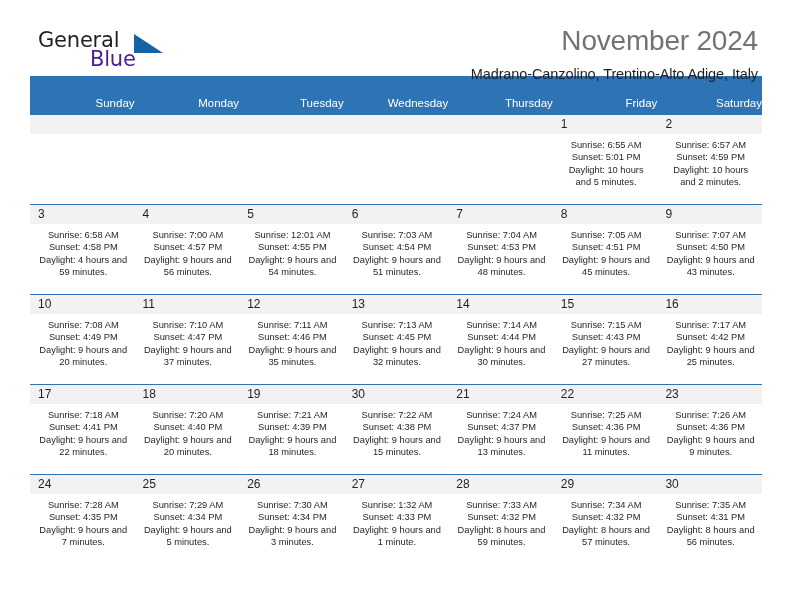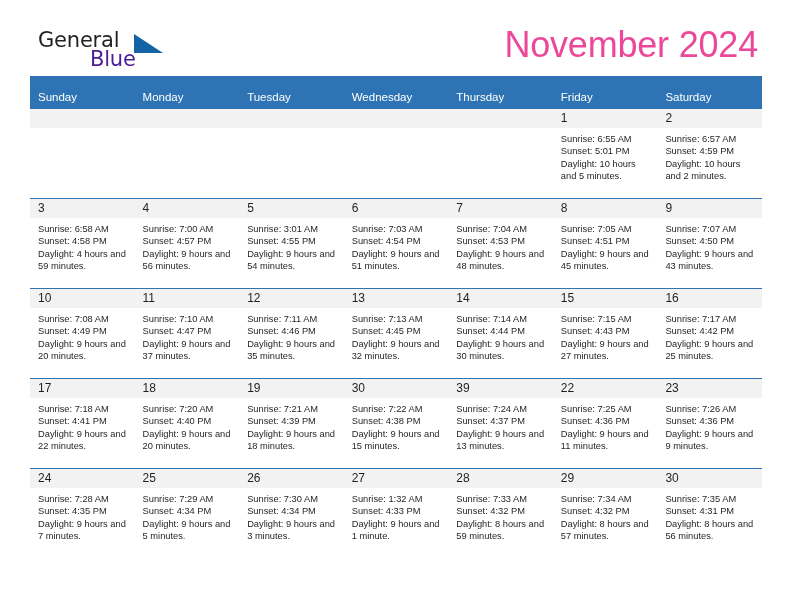--- a/index.html
+++ b/index.html
@@ -64,23 +64,23 @@
     height: 0;
     border-left: 29px solid #1464a5;
     border-top: 19px solid transparent;
   }
   .title-wrap {
     text-align: right;
     flex: 1 1 auto;
     padding-right: 4px;
   }
   .month-title {
-    font-size: 36px;
+    font-size: 28px;
     font-weight: 400;
-    color: #ec4899;
+    color: #737373;
     line-height: 1.05;
     letter-spacing: -0.2px;
   }
   .location {
     font-size: 14.5px;
     font-weight: 400;
     color: #231f20;
     margin-top: 11px;
     letter-spacing: -0.1px;
   }
@@ -90,22 +90,22 @@
     width: 732px;
     border-collapse: collapse;
     table-layout: fixed;
     margin-top: 6px;
   }
   .calendar th {
     background: #2e74b5;
     color: #ffffff;
     font-size: 11.5px;
     font-weight: normal;
-    text-align: left;
-    padding: 15px 0 5px 8px;
+    text-align: right;
+    padding: 21px 0 5px 8px;
     height: 22px;
     border: none;
   }
   .calendar td {
     vertical-align: top;
     padding: 0;
     border-top: 1px solid #2e74b5;
     height: 90px;
     width: 104.57px;
     background: #ffffff;
@@ -122,39 +122,41 @@
     line-height: 13px;
   }
   .daynum.empty {
     color: transparent;
   }
   .info {
     padding: 5px 6px 0 8px;
     font-size: 9.3px;
     line-height: 12.4px;
     color: #231f20;
+    text-align: center;
   }
   .info div { white-space: nowrap; }
   .info .wrap2 { white-space: normal; }
 </style>
 </head>
 <body>
 
 <div class="page">
 
   <div class="header">
 
     <div class="brand">
       <span class="brand-general">General</span>
       <span class="brand-triangle"></span>
       <span class="brand-blue">Blue</span>
     </div>
 
     <div class="title-wrap">
       <div class="month-title">November 2024</div>
+      <div class="location">Madrano-Canzolino, Trentino-Alto Adige, Italy</div>
     </div>
 
   </div>
 
   <table class="calendar">
     <thead>
       <tr id="weekday-row">
           <th>Sunday</th>
           <th>Monday</th>
           <th>Tuesday</th>
@@ -230,21 +232,21 @@
                 <div>Sunrise: 7:00 AM</div>
                 <div>Sunset: 4:57 PM</div>
                 <div class="wrap2">Daylight: 9 hours and 56 minutes.</div>
               </div>
             </div>
           </td>
           <td>
             <div class="cell-inner">
               <div class="daynum">5</div>
               <div class="info">
-                <div>Sunrise: 3:01 AM</div>
+                <div>Sunrise: 12:01 AM</div>
                 <div>Sunset: 4:55 PM</div>
                 <div class="wrap2">Daylight: 9 hours and 54 minutes.</div>
               </div>
             </div>
           </td>
           <td>
             <div class="cell-inner">
               <div class="daynum">6</div>
               <div class="info">
                 <div>Sunrise: 7:03 AM</div>
@@ -392,21 +394,21 @@
               <div class="daynum">30</div>
               <div class="info">
                 <div>Sunrise: 7:22 AM</div>
                 <div>Sunset: 4:38 PM</div>
                 <div class="wrap2">Daylight: 9 hours and 15 minutes.</div>
               </div>
             </div>
           </td>
           <td>
             <div class="cell-inner">
-              <div class="daynum">39</div>
+              <div class="daynum">21</div>
               <div class="info">
                 <div>Sunrise: 7:24 AM</div>
                 <div>Sunset: 4:37 PM</div>
                 <div class="wrap2">Daylight: 9 hours and 13 minutes.</div>
               </div>
             </div>
           </td>
           <td>
             <div class="cell-inner">
               <div class="daynum">22</div>

